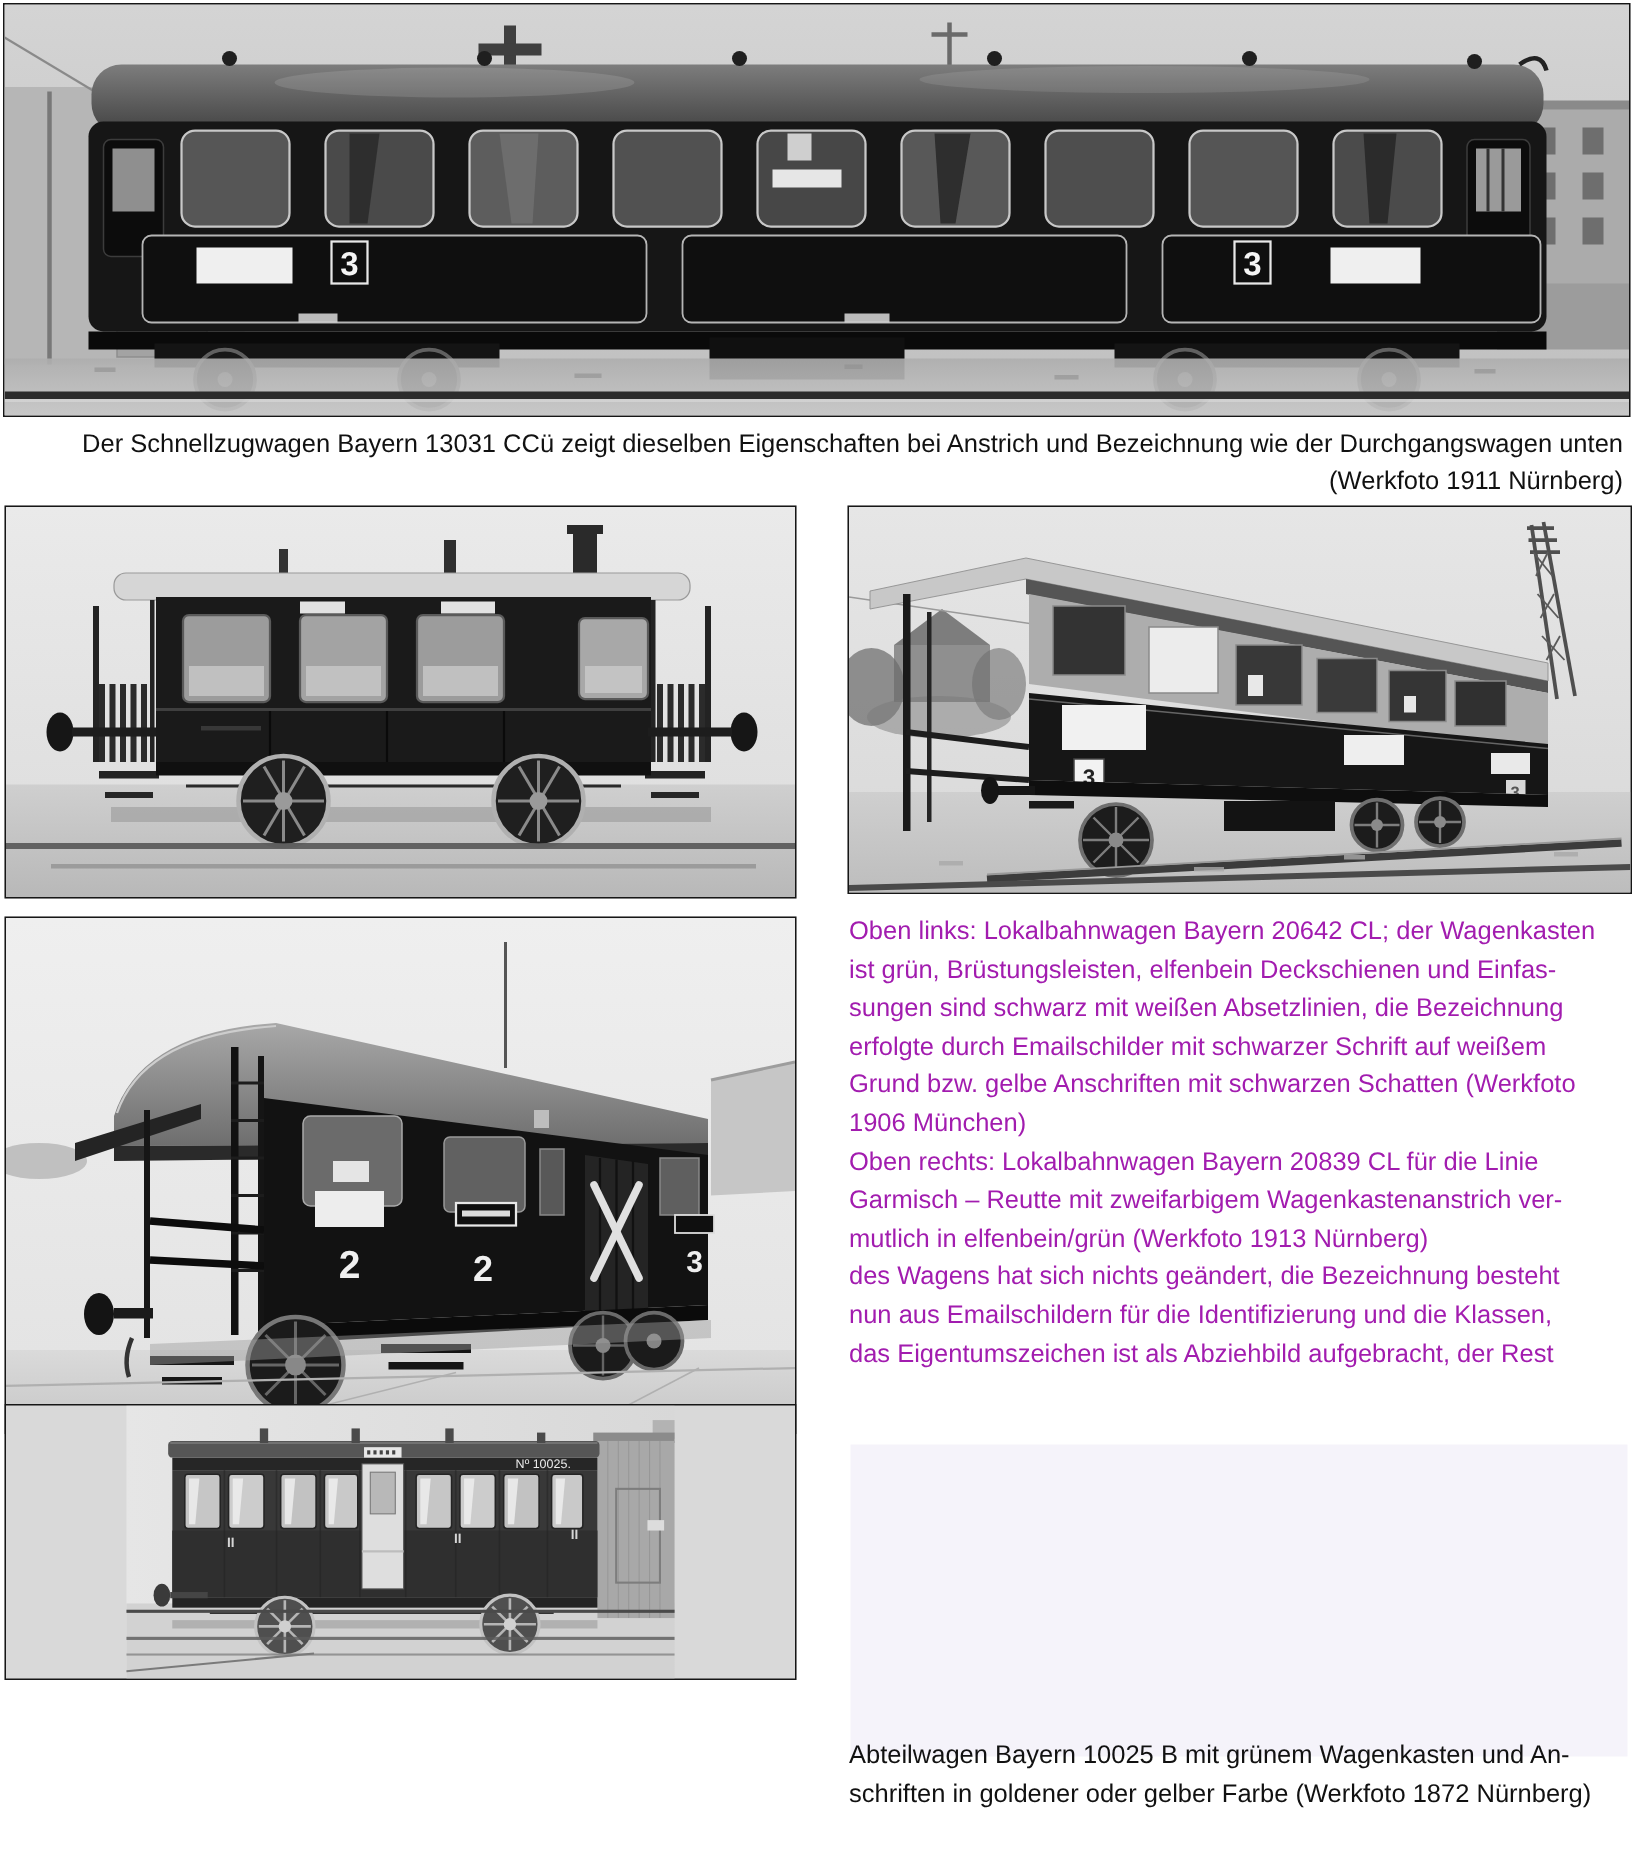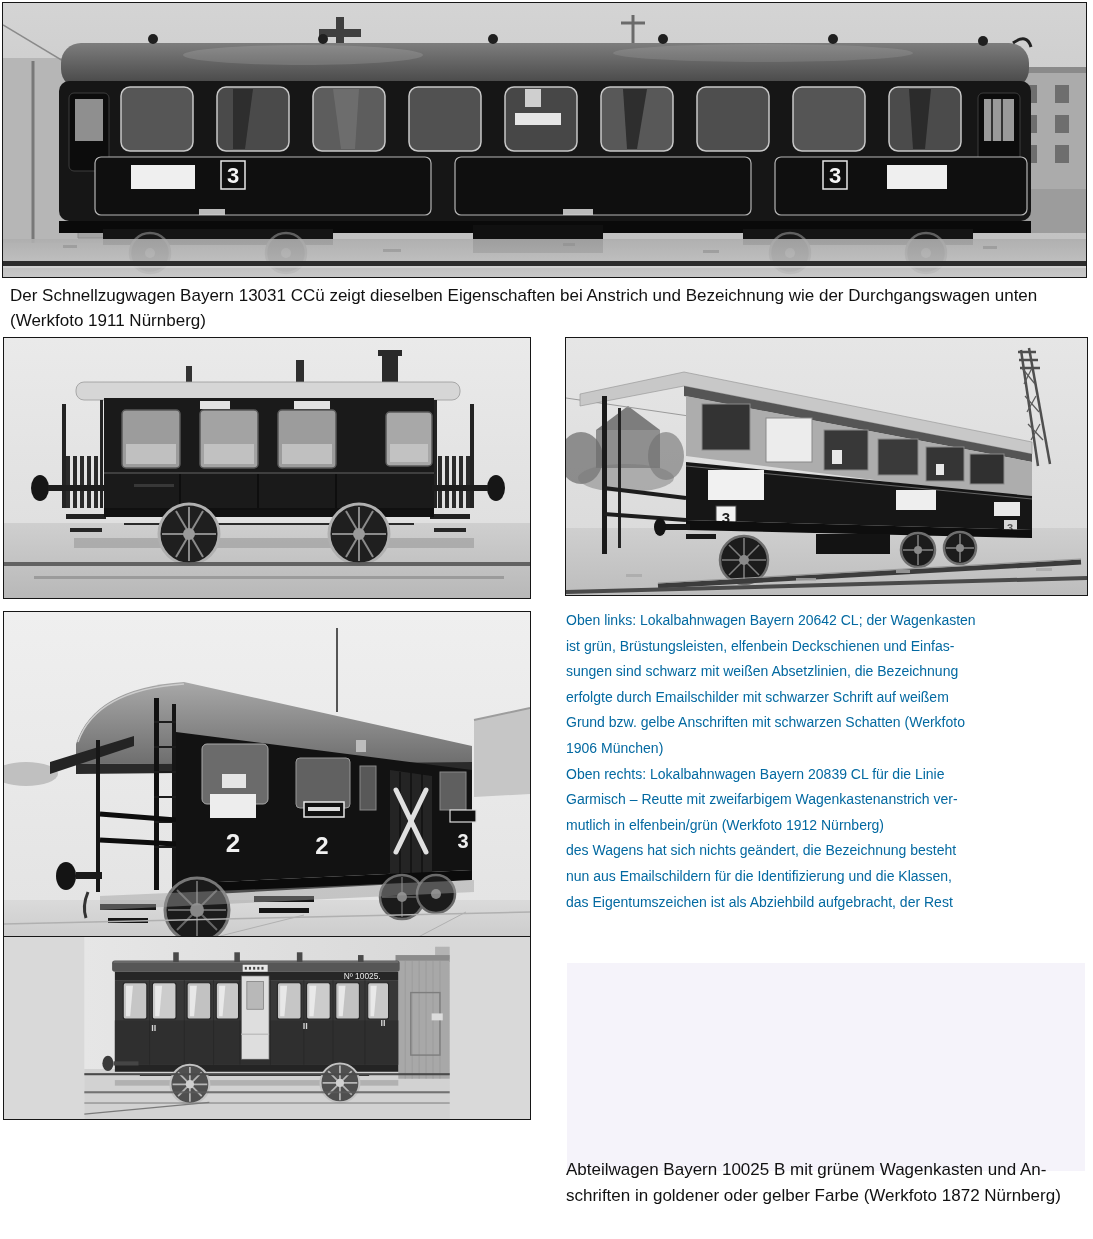--- a/index.html
+++ b/index.html
@@ -3,26 +3,26 @@
 <meta charset="utf-8">
 <style>
   html,body{margin:0;padding:0;background:#ffffff;}
   .page{position:relative;width:1093px;height:1239px;background:#ffffff;overflow:hidden;
         font-family:"Liberation Sans",sans-serif;color:#141414;}
   figure.photo{position:absolute;margin:0;border:1px solid #161616;box-sizing:border-box;
                background:#d9d9d9;overflow:hidden;}
   figure.photo svg{display:block;width:100%;height:100%;}
   .caption{position:absolute;font-size:17px;line-height:25px;color:#111;}
   .caption div{white-space:nowrap;}
-  .right-text{position:absolute;left:566px;top:608px;width:524px;font-size:14px;
-              line-height:25.6px;color:#0369a1;}
+  .right-text{position:absolute;left:566px;top:608px;width:524px;font-size:17px;
+              line-height:25.6px;color:#a21caf;}
   .right-text div{white-space:nowrap;}
   .placeholder-box{position:absolute;left:567px;top:963px;width:518px;height:208px;
                    background:#f5f3fa;}
-  .caption-top{left:10px;top:283px;width:1072px;}
+  .caption-top{left:10px;top:283px;width:1072px;text-align:right;}
   .caption-bottom{left:566px;top:1157px;width:527px;line-height:26px;}
 </style>
 </head>
 <body>
 
 <div class="page">
 
   <figure class="photo" style="left:2px;top:2px;width:1085px;height:276px;">
     <svg viewBox="0 0 1083 274">
       <defs>
@@ -457,21 +457,21 @@
 
   <div class="right-text">
     <div>Oben links: Lokalbahnwagen Bayern 20642 CL; der Wagenkasten</div>
     <div>ist grün, Brüstungsleisten, elfenbein Deckschienen und Einfas-</div>
     <div>sungen sind schwarz mit weißen Absetzlinien, die Bezeichnung</div>
     <div>erfolgte durch Emailschilder mit schwarzer Schrift auf weißem</div>
     <div>Grund bzw. gelbe Anschriften mit schwarzen Schatten (Werkfoto</div>
     <div>1906 München)</div>
     <div>Oben rechts: Lokalbahnwagen Bayern 20839 CL für die Linie</div>
     <div>Garmisch – Reutte mit zweifarbigem Wagenkastenanstrich ver-</div>
-    <div>mutlich in elfenbein/grün (Werkfoto 1912 Nürnberg)</div>
+    <div>mutlich in elfenbein/grün (Werkfoto 1913 Nürnberg)</div>
     <div>des Wagens hat sich nichts geändert, die Bezeichnung besteht</div>
     <div>nun aus Emailschildern für die Identifizierung und die Klassen,</div>
     <div>das Eigentumszeichen ist als Abziehbild aufgebracht, der Rest</div>
   </div>
 
   <figure class="photo" style="left:3px;top:936px;width:528px;height:184px;">
     <svg viewBox="0 0 526 262">
       <defs>
         <linearGradient id="sky5" x1="0" y1="0" x2="1" y2="0">
           <stop offset="0" stop-color="#e6e6e6"></stop>

